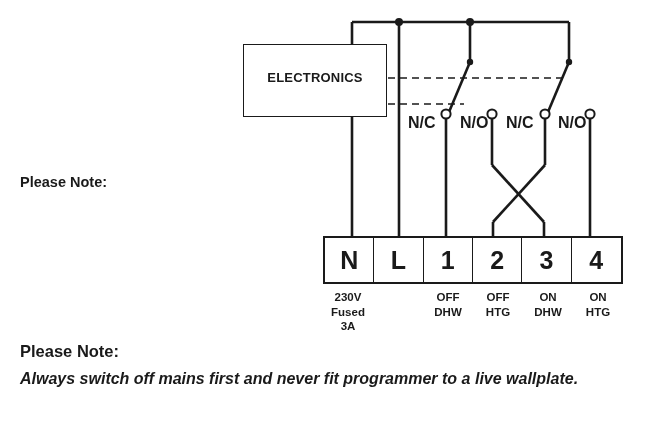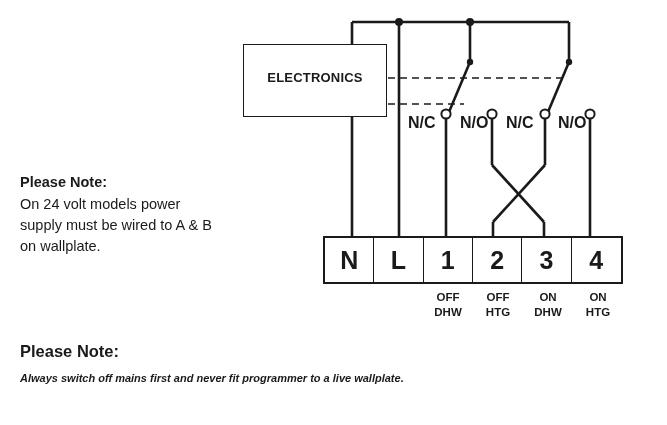--- a/index.html
+++ b/index.html
@@ -58,21 +58,21 @@
   }
   .bottom-note .note-title {
     font-weight: bold;
     font-size: 16.5px;
     line-height: 23px;
     margin-bottom: 3px;
   }
   .bottom-note .note-body {
     font-weight: bold;
     font-style: italic;
-    font-size: 11px;
+    font-size: 16px;
     line-height: 25px;
   }
 
   
   .electronics-box {
     position: absolute;
     left: 231px;
     top: 44px;
     width: 144px;
     height: 73px;
@@ -194,20 +194,25 @@
 
   <div class="terminal-block">
     <div class="terminal-cell">N</div>
     <div class="terminal-cell">L</div>
     <div class="terminal-cell">1</div>
     <div class="terminal-cell">2</div>
     <div class="terminal-cell">3</div>
     <div class="terminal-cell">4</div>
   </div>
 
+  <div class="caption" style="left:305px; top:290px;">
+    <span>230V</span>
+    <span>Fused</span>
+    <span>3A</span>
+  </div>
 
   <div class="caption" style="left:405px; top:290px;">
     <span>OFF</span>
     <span>DHW</span>
   </div>
 
   <div class="caption" style="left:455px; top:290px;">
     <span>OFF</span>
     <span>HTG</span>
   </div>
@@ -217,21 +222,20 @@
     <span>DHW</span>
   </div>
 
   <div class="caption" style="left:555px; top:290px;">
     <span>ON</span>
     <span>HTG</span>
   </div>
 
   <div class="side-note">
     <div class="note-title">Please Note:</div>
-    <div class="note-body">On 24 volt models power supply must be wired to A &amp; B on wallplate.</div>
   </div>
 
   <div class="bottom-note">
     <div class="note-title">Please Note:</div>
     <div class="note-body">Always switch off mains first and never fit programmer to a live wallplate.</div>
   </div>
 
 </div>
 
 </body></html>

